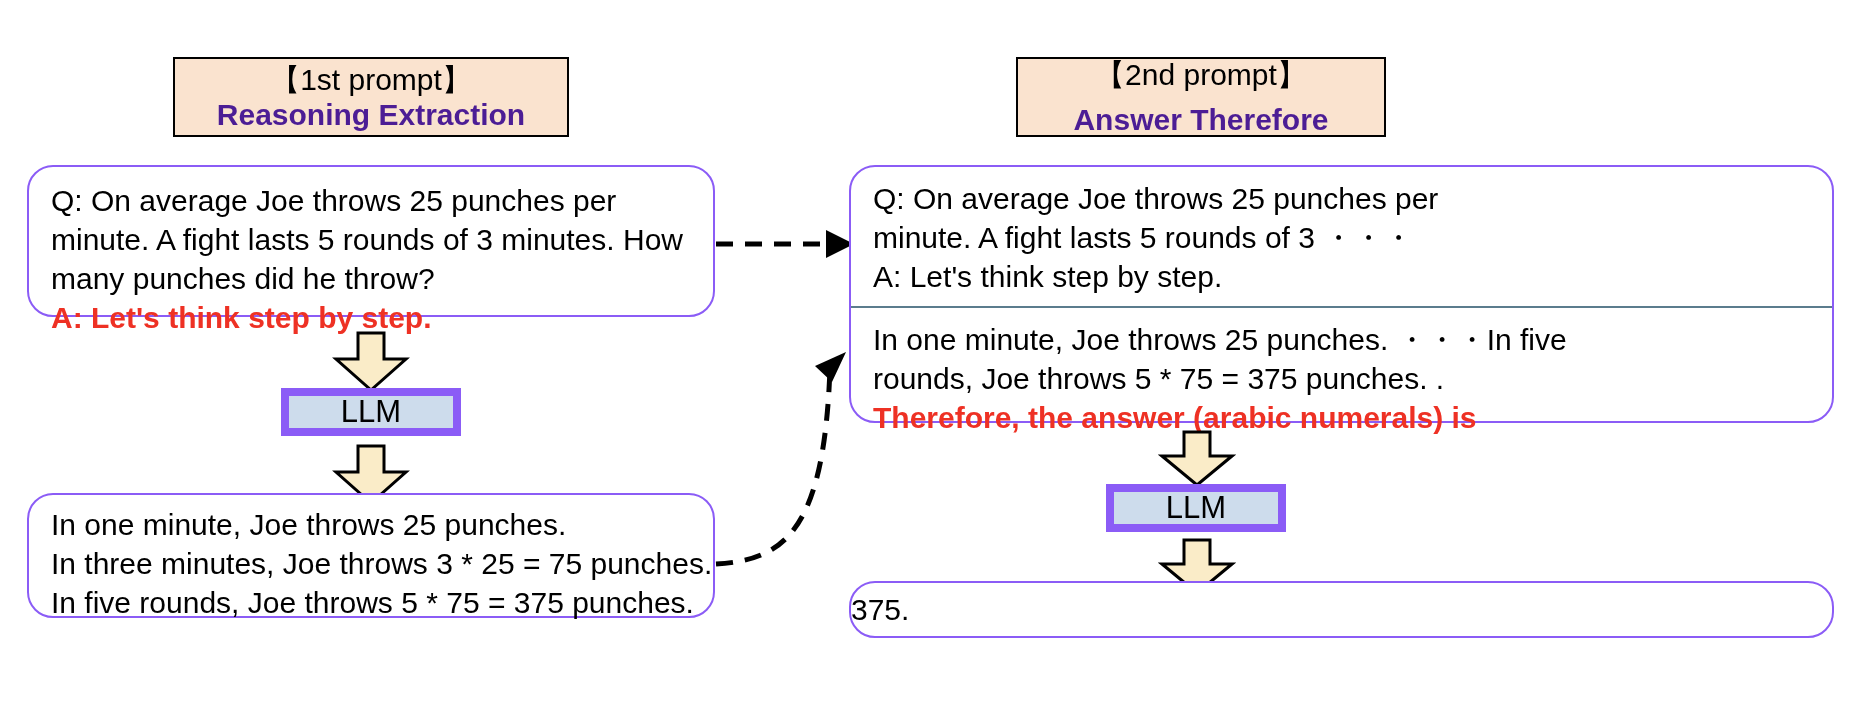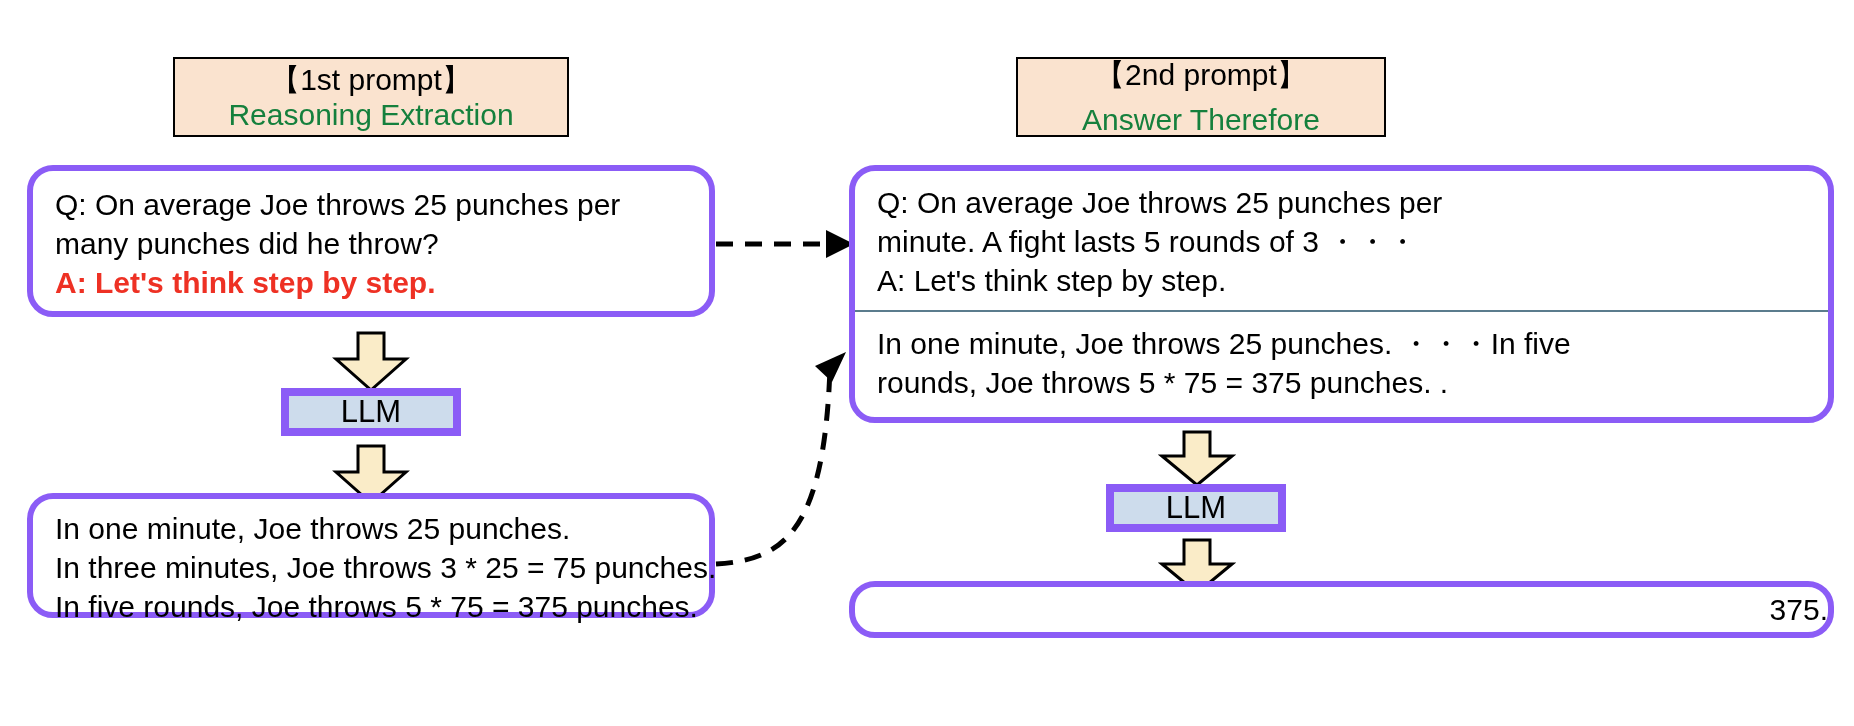--- a/index.html
+++ b/index.html
@@ -37,29 +37,29 @@
     line-height: 1.18;
   }
   .title-box .t1 {
     font-size: 30px;
     color: #000;
     letter-spacing: 0px;
     white-space: nowrap;
   }
   .title-box .t2 {
     font-size: 30px;
-    font-weight: normal;
-    color: #15803d;
+    font-weight: bold;
+    color: #4c1d95;
     white-space: nowrap;
   }
 
   
   .round-box {
     background: #ffffff;
-    border: 6px solid #8b5cf6;
+    border: 2px solid #8b5cf6;
     border-radius: 26px;
   }
   .round-box.pad {
     padding: 14px 20px 14px 22px;
   }
 
   .textline {
     font-size: 30px;
     color: #000000;
     line-height: 1.30;
@@ -102,20 +102,21 @@
 
 <div class="stage">
 
   <div class="abs title-box" style="left:173px; top:23px; width:396px; height:80px;">
     <div class="t1">【1st prompt】</div>
     <div class="t2">Reasoning Extraction</div>
   </div>
 
   <div class="abs round-box pad" style="left:27px; top:131px; width:688px; height:152px;">
     <div class="textline">Q: On average Joe throws 25 punches per</div>
+    <div class="textline">minute.  A fight lasts 5 rounds of 3 minutes.  How</div>
     <div class="textline">many punches did he throw?</div>
     <div class="textline red">A: Let's think step by step.</div>
   </div>
 
   <svg class="abs down-arrow" style="left:332px; top:297px;" width="78" height="62" viewBox="0 0 78 62">
     <polygon points="26,2 52,2 52,28 74,28 39,59 4,28 26,28" fill="#faecc8" stroke="#000000" stroke-width="3"></polygon>
   </svg>
 
   <div class="abs llm-box" style="left:281px; top:354px; width:180px; height:48px;">
     <span>LLM</span>
@@ -149,33 +150,34 @@
   <div class="abs round-box" style="left:849px; top:131px; width:985px; height:258px; padding:12px 0 12px 0;">
     <div style="padding:0 22px;">
       <div class="textline">Q: On average Joe throws 25 punches per</div>
       <div class="textline">minute.  A fight lasts 5 rounds of 3 ・・・</div>
       <div class="textline">A: Let's think step by step.</div>
     </div>
     <div class="divider" style="margin:10px 0 0 0;"></div>
     <div style="padding:12px 22px 0 22px;">
       <div class="textline">In one minute, Joe throws 25 punches. ・・・In five</div>
       <div class="textline">rounds, Joe throws 5 * 75 = 375 punches. .</div>
+      <div class="textline red">Therefore, the answer (arabic numerals) is</div>
     </div>
   </div>
 
   <svg class="abs down-arrow" style="left:1158px; top:396px;" width="78" height="58" viewBox="0 0 78 58">
     <polygon points="26,2 52,2 52,26 74,26 39,55 4,26 26,26" fill="#faecc8" stroke="#000000" stroke-width="3"></polygon>
   </svg>
 
   <div class="abs llm-box" style="left:1106px; top:450px; width:180px; height:48px;">
     <span>LLM</span>
   </div>
 
   <svg class="abs down-arrow" style="left:1158px; top:504px;" width="78" height="58" viewBox="0 0 78 58">
     <polygon points="26,2 52,2 52,26 74,26 39,55 4,26 26,26" fill="#faecc8" stroke="#000000" stroke-width="3"></polygon>
   </svg>
 
   <div class="abs round-box" style="left:849px; top:547px; width:985px; height:57px; border-radius:26px;
-              display:flex; align-items:center; justify-content:flex-end;">
+              display:flex; align-items:center; justify-content:flex-start;">
     <span class="textline center">375.</span>
   </div>
 
 </div>
 
 </body></html>

